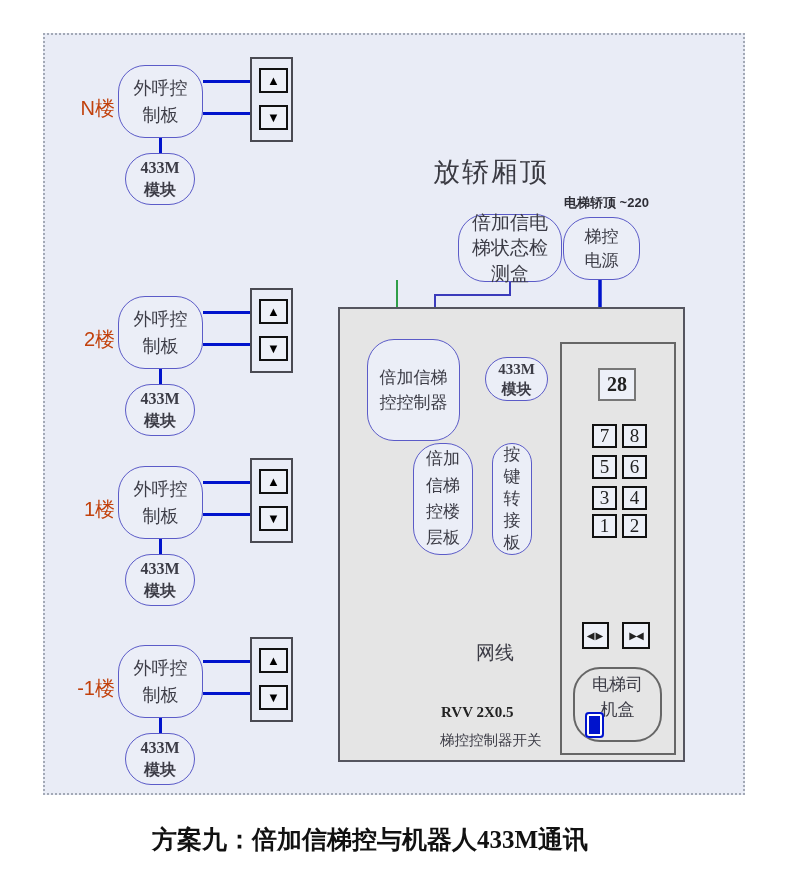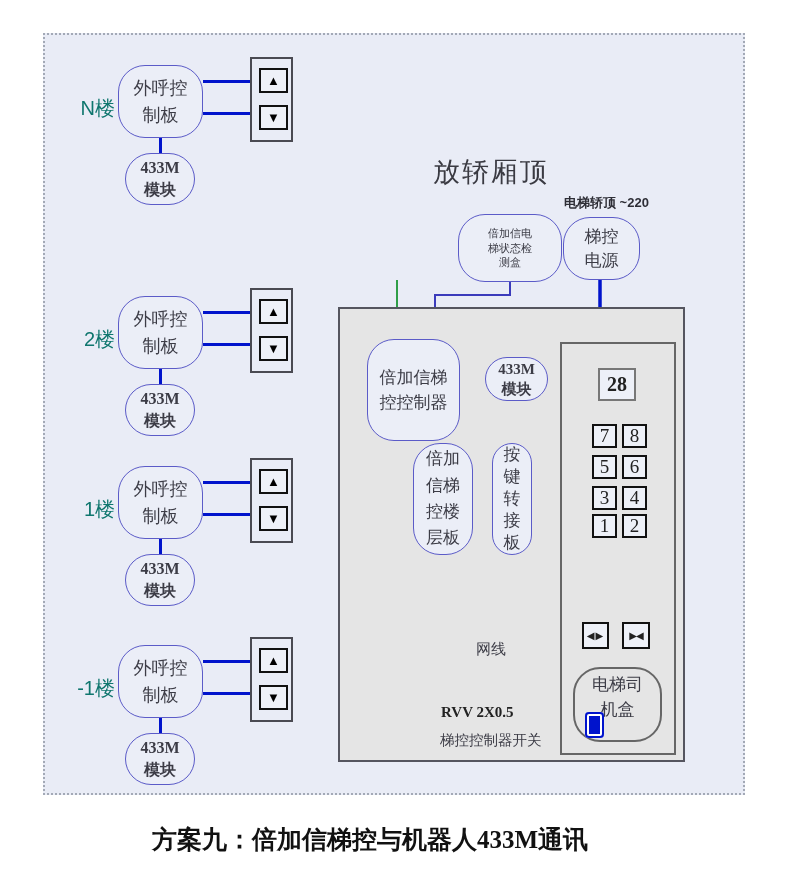--- a/index.html
+++ b/index.html
@@ -13,21 +13,21 @@
   .gbox{background:#e5e5e5;border:2px solid #55555f;box-sizing:border-box;}
   .keybtn{position:absolute;width:25px;height:24px;border:2.5px solid #111;background:#eef1f8;
           box-sizing:border-box;display:flex;align-items:center;justify-content:center;
           font-family:"Liberation Serif",serif;font-size:19px;color:#222;}
   .arrowbtn{position:absolute;left:7px;width:29px;height:25px;border:2.5px solid #111;
             background:#eef1f8;box-sizing:border-box;display:flex;align-items:center;
             justify-content:center;font-size:13px;color:#000;}
   .wire{position:absolute;background:#0013cc;}
   .unit{position:absolute;left:55px;width:240px;height:152px;}
   .unit .flabel{position:absolute;left:0;top:38px;width:60px;text-align:right;
-                font-size:20px;color:#0f766e;}
+                font-size:20px;color:#c2410c;}
   .unit .board{position:absolute;left:63px;top:8px;width:85px;height:73px;font-size:18px;line-height:1.45;}
   .unit .bpanel{position:absolute;left:195px;top:0;width:43px;height:85px;border:2px solid #4a4a52;
                 background:#e9ecf6;box-sizing:border-box;}
   .unit .module{position:absolute;left:70px;top:96px;width:70px;height:52px;
                 font-family:"Liberation Serif",serif;font-weight:bold;font-size:16px;line-height:1.4;}
   .smtxt{color:#3c3c46;}
 </style>
 </head>
 <body>
 
@@ -112,21 +112,21 @@
     <div class="wire" style="left:104px;top:81px;width:2.5px;height:15px;"></div>
     <div class="pbox module pre">433M
 模块</div>
   </div>
 
   <div class="abs" style="left:433px;top:154px;font-size:27px;color:#3a3a42;letter-spacing:2px;">放轿厢顶</div>
 
   <div class="abs" style="left:564px;top:194px;font-size:13px;font-weight:bold;color:#2e2e36;">电梯轿顶 ~220</div>
 
 
-  <div class="abs pbox pre" style="left:458px;top:214px;width:104px;height:68px;font-size:11px;line-height:1.35;">倍加信电
+  <div class="abs pbox pre" style="left:458px;top:214px;width:104px;height:68px;font-size:19px;line-height:1.35;">倍加信电
 梯状态检
 测盒</div>
 
   <div class="abs pbox pre" style="left:563px;top:217px;width:77px;height:63px;font-size:17px;line-height:1.4;">梯控
 电源</div>
 
   <div class="abs gbox" style="left:338px;top:307px;width:347px;height:455px;"></div>
 
   <div class="abs pbox pre" style="left:367px;top:328px;width:93px;height:102px;font-size:17px;line-height:1.5;margin-top:11px;">倍加信梯
 控控制器</div>
@@ -168,21 +168,21 @@
     <span style="font-family:'DejaVu Sans',sans-serif;font-size:10px;letter-spacing:-1px;">▶◀</span>
   </div>
 
   <div class="abs gbox pre" style="left:573px;top:667px;width:89px;height:75px;border-color:#666;font-size:17px;line-height:1.45;
               text-align:center;color:#3c3c46;padding-top:4px;">电梯司
 机盒</div>
 
   <div class="abs" style="left:585px;top:712px;width:19px;height:26px;background:#0013cc;border-radius:4px;
               box-shadow:inset 0 0 0 2px #0013cc, inset 0 0 0 4px #ffffff;"></div>
 
-  <div class="abs smtxt" style="left:476px;top:640px;font-size:15px;text-align:right;">网线</div>
+  <div class="abs smtxt" style="left:476px;top:640px;font-size:19px;text-align:right;">网线</div>
 
   <div class="abs" style="left:441px;top:704px;font-size:15px;font-weight:bold;font-family:'Liberation Serif',serif;color:#222;">RVV 2X0.5</div>
 
   <div class="abs smtxt" style="left:440px;top:731px;font-size:14.5px;">梯控控制器开关</div>
 
   <div class="abs" style="left:0;top:823px;width:740px;text-align:center;font-size:25px;font-weight:bold;color:#111;
               font-family:'Liberation Serif',serif;">方案九：倍加信梯控与机器人433M通讯</div>
 
 </div>
 

